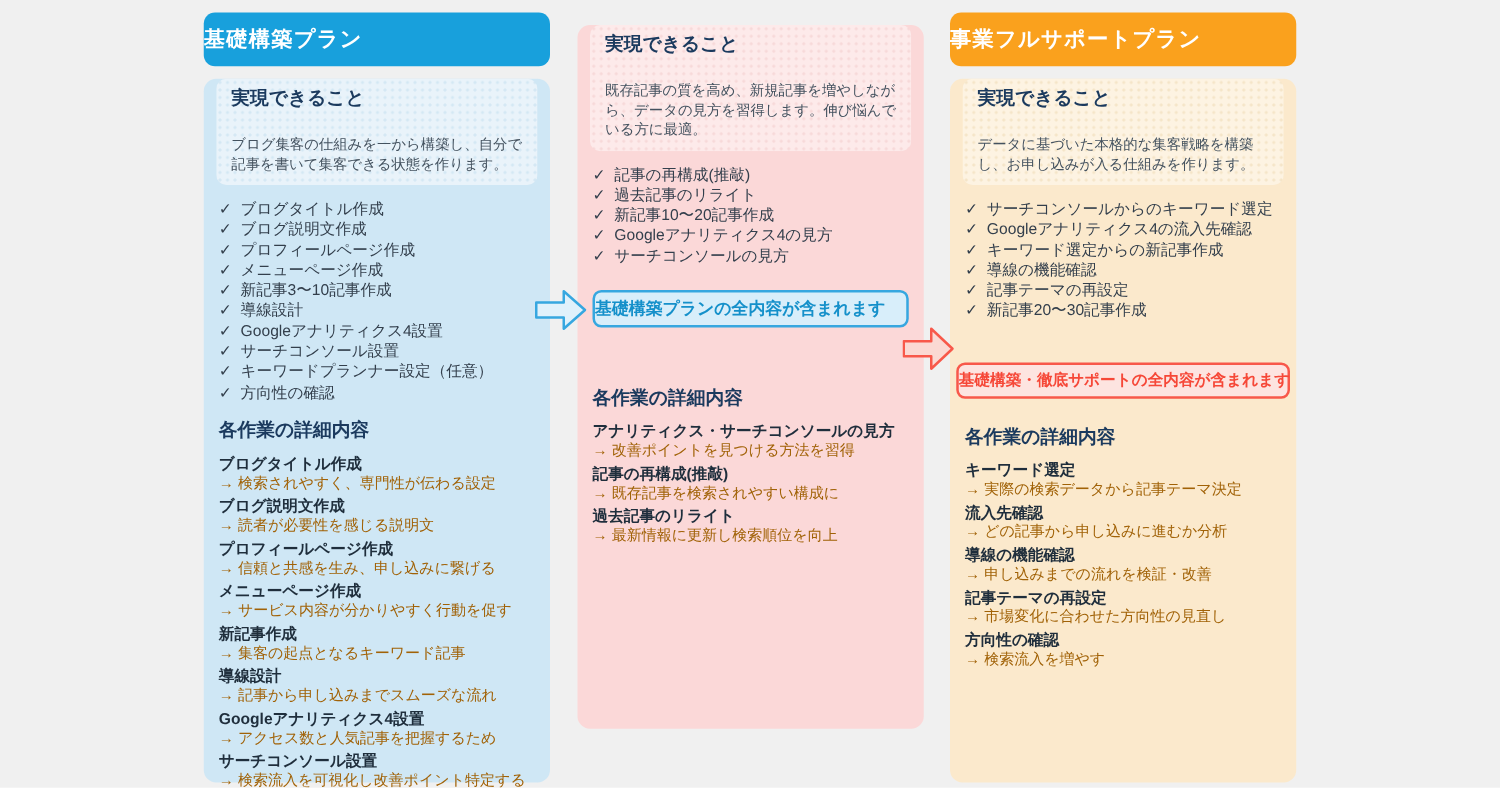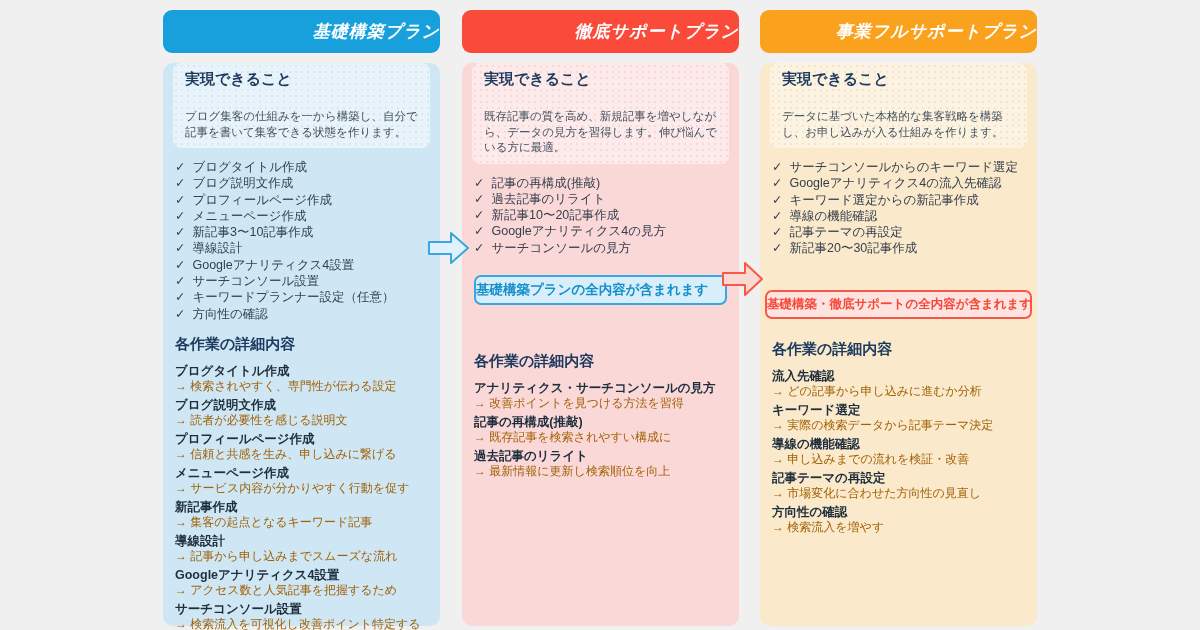--- a/index.html
+++ b/index.html
@@ -4,21 +4,21 @@
 <style>
   html,body{margin:0;padding:0;}
   body{font-family:"Liberation Sans","DejaVu Sans",sans-serif;}
   .canvas{position:relative;width:1200px;height:630px;background:#f0f0f0;overflow:hidden;}
 
   .plan{position:absolute;top:10px;width:277px;}
   .plan-1{left:163px;}
   .plan-2{left:462px;}
   .plan-3{left:760px;}
 
-  .plan-header{height:43px;border-radius:9px;display:flex;align-items:center;justify-content:flex-end;font-style:italic;}
+  .plan-header{height:43px;border-radius:9px;display:flex;align-items:center;justify-content:flex-start;}
   .plan-title{color:#ffffff;font-weight:bold;font-size:17px;letter-spacing:1px;}
   .plan-body{margin-top:4px;height:563px;border-radius:10px;box-sizing:border-box;}
 
   .p1 .plan-header{background:#18a0dc;}
   .p2 .plan-header{background:#fa4a3a;}
   .p3 .plan-header{background:#faa11d;}
   .p1 .plan-body{background:#cfe7f5;}
   .p2 .plan-body{background:#fbd8d8;}
   .p3 .plan-body{background:#fbe9cc;}
 
@@ -137,23 +137,20 @@
         <div class="detail-desc">→ アクセス数と人気記事を把握するため</div>
       </div>
       <div class="detail">
         <div class="detail-title">サーチコンソール設置</div>
         <div class="detail-desc">→ 検索流入を可視化し改善ポイント特定するため</div>
       </div>
     </div>
   </div>
 
   <div class="plan plan-2 p2">
-    <div class="plan-header">
-      <span class="plan-title">徹底サポートプラン</span>
-    </div>
     <div class="plan-body">
       <div class="outcome">
         <div class="outcome-heading">実現できること</div>
         <div class="outcome-text">既存記事の質を高め、新規記事を増やしながら、データの見方を習得します。伸び悩んでいる方に最適。</div>
       </div>
       <ul class="features">
         <li>
             <span class="chk">✓</span>
             <span>記事の再構成(推敲)</span>
           </li>
@@ -222,26 +219,26 @@
             <span>記事テーマの再設定</span>
           </li>
         <li>
             <span class="chk">✓</span>
             <span>新記事20〜30記事作成</span>
           </li>
       </ul>
       <div class="badge">基礎構築・徹底サポートの全内容が含まれます</div>
       <div class="details-heading">各作業の詳細内容</div>
       <div class="detail">
+        <div class="detail-title">キーワード選定</div>
+        <div class="detail-desc">→ 実際の検索データから記事テーマ決定</div>
+      </div>
+      <div class="detail">
         <div class="detail-title">流入先確認</div>
         <div class="detail-desc">→ どの記事から申し込みに進むか分析</div>
-      </div>
-      <div class="detail">
-        <div class="detail-title">キーワード選定</div>
-        <div class="detail-desc">→ 実際の検索データから記事テーマ決定</div>
       </div>
       <div class="detail">
         <div class="detail-title">導線の機能確認</div>
         <div class="detail-desc">→ 申し込みまでの流れを検証・改善</div>
       </div>
       <div class="detail">
         <div class="detail-title">記事テーマの再設定</div>
         <div class="detail-desc">→ 市場変化に合わせた方向性の見直し</div>
       </div>
       <div class="detail">

